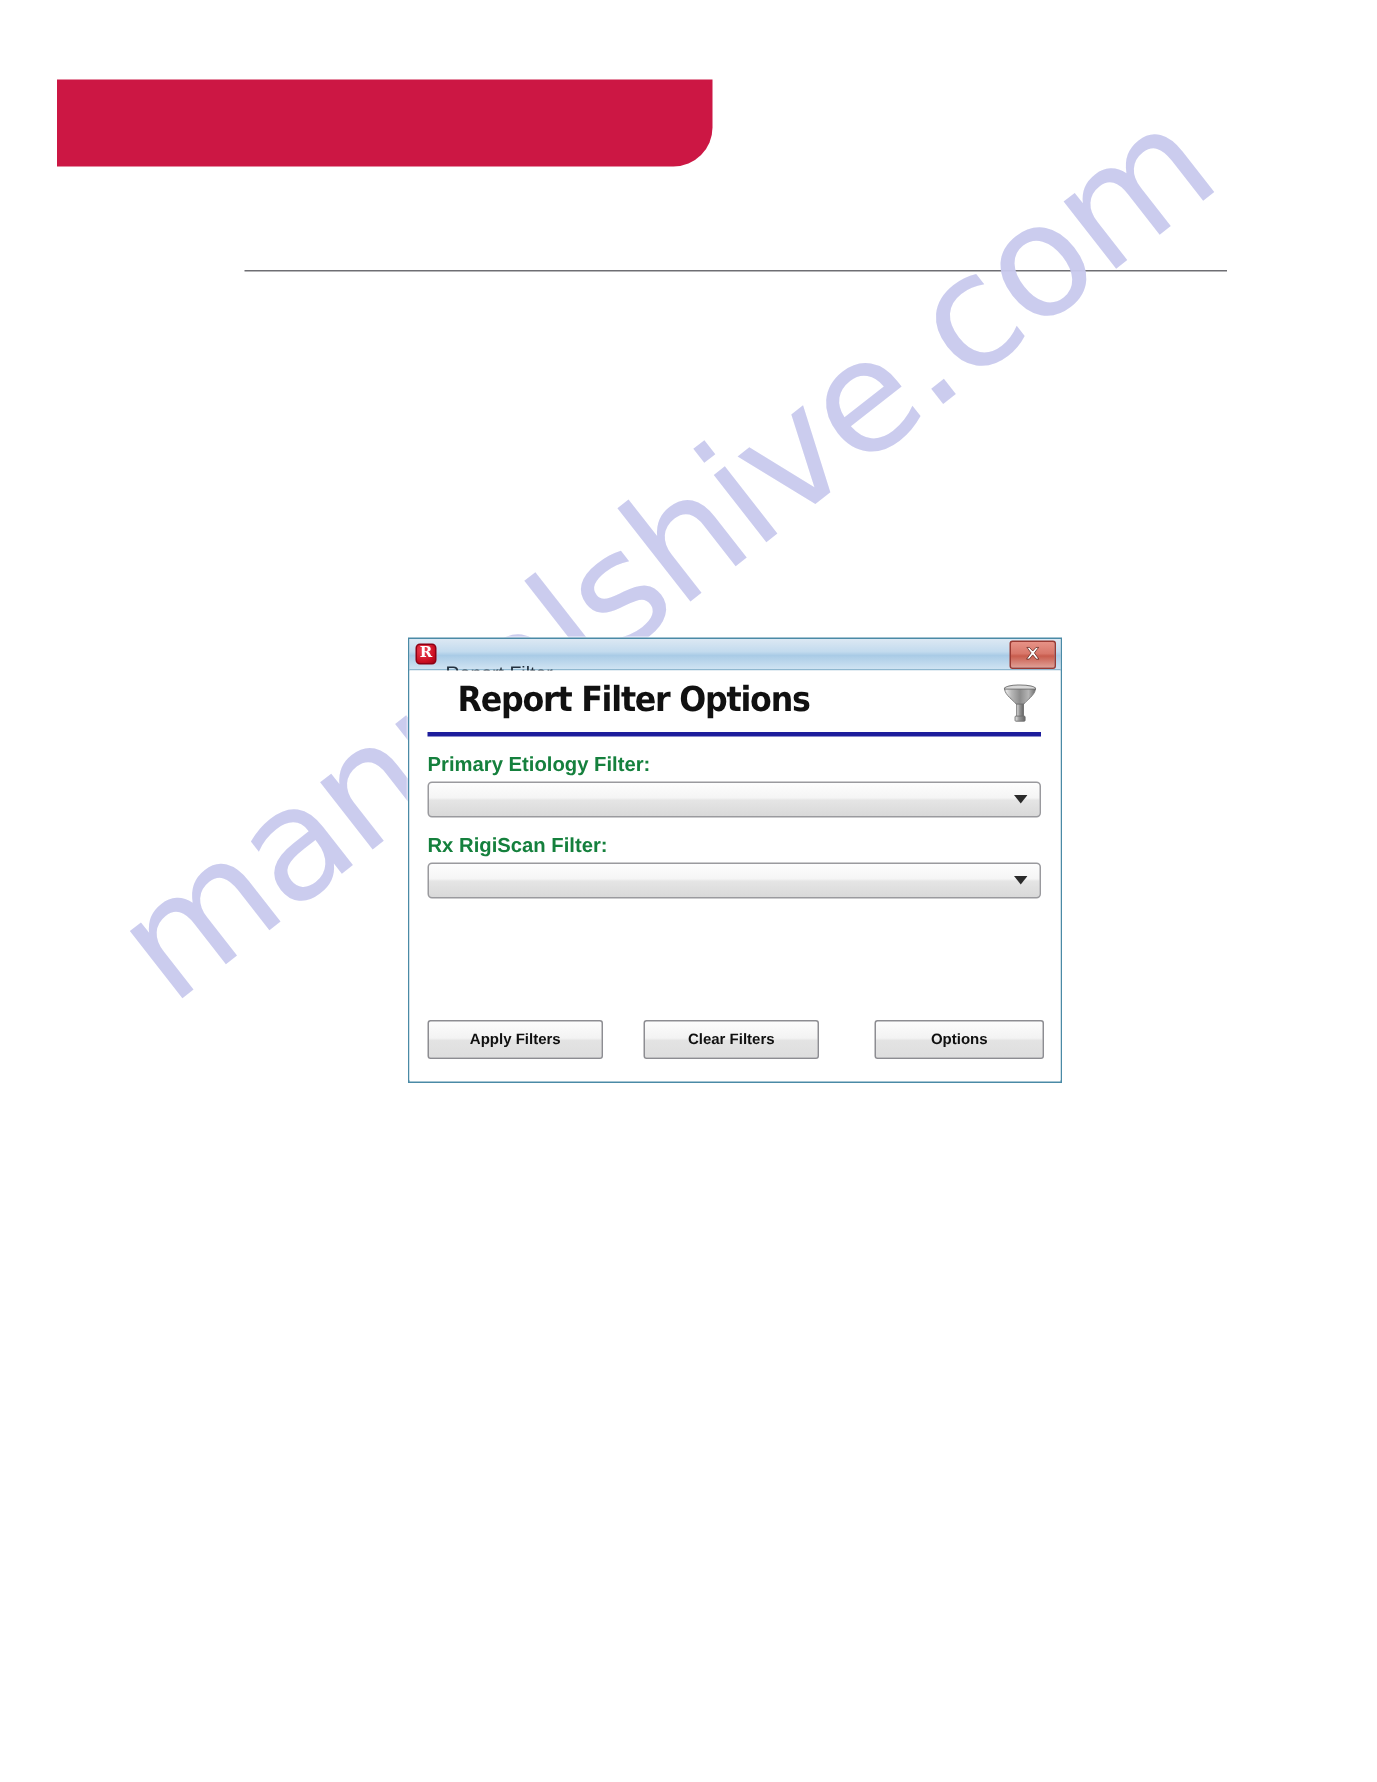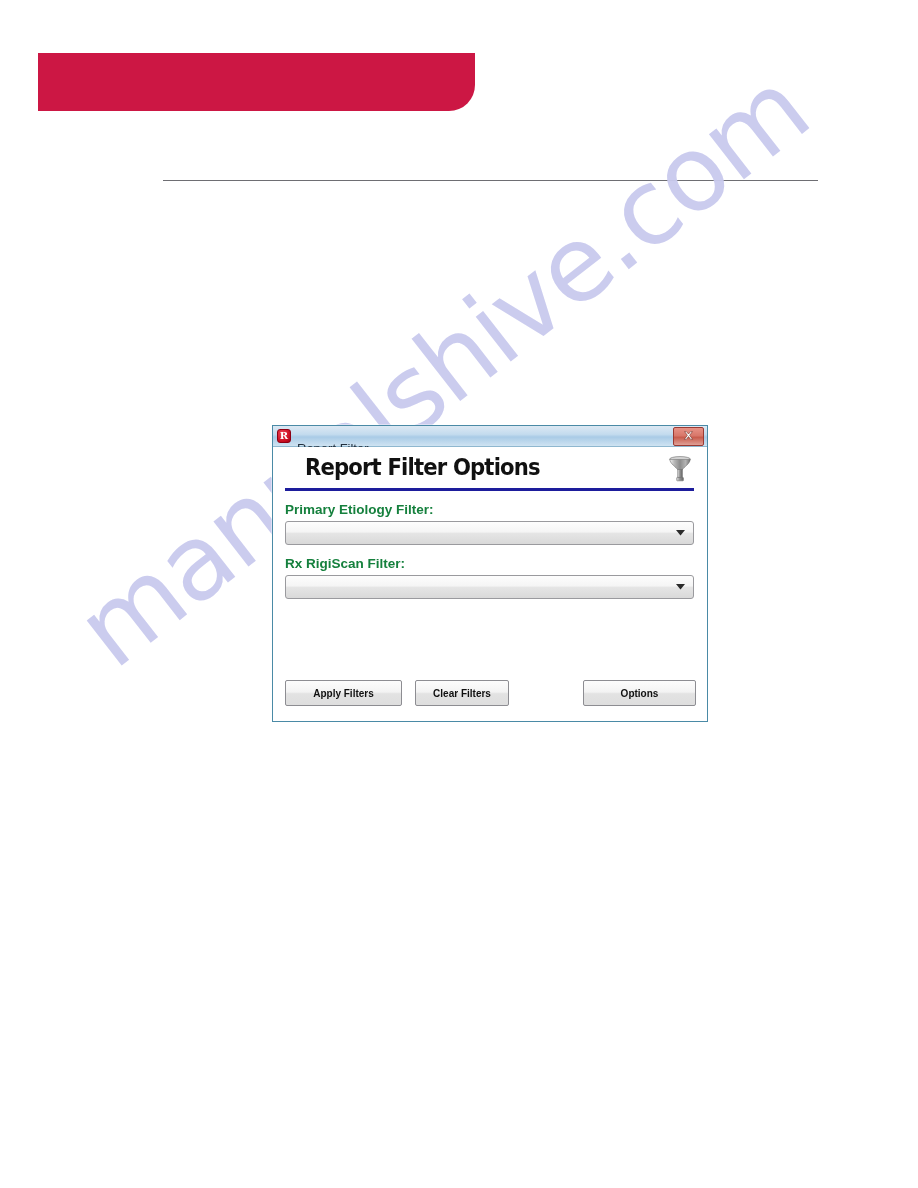--- a/index.html
+++ b/index.html
@@ -233,21 +233,21 @@
     font-weight: bold;
     color: #101010;
     cursor: pointer;
     padding: 0;
     display: flex;
     align-items: center;
     justify-content: center;
     box-sizing: border-box;
   }
   .btn-apply  { left: 0px;   width: 117px; }
-  .btn-clear  { left: 130px; width: 94px; }
+  .btn-clear  { left: 144px; width: 117px; }
   .btn-cancel { left: 298px; width: 113px; }
 </style>
 </head>
 <body>
 
 <div class="page">
 
   <div class="header-band"></div>
   <div class="header-rule"></div>
 

